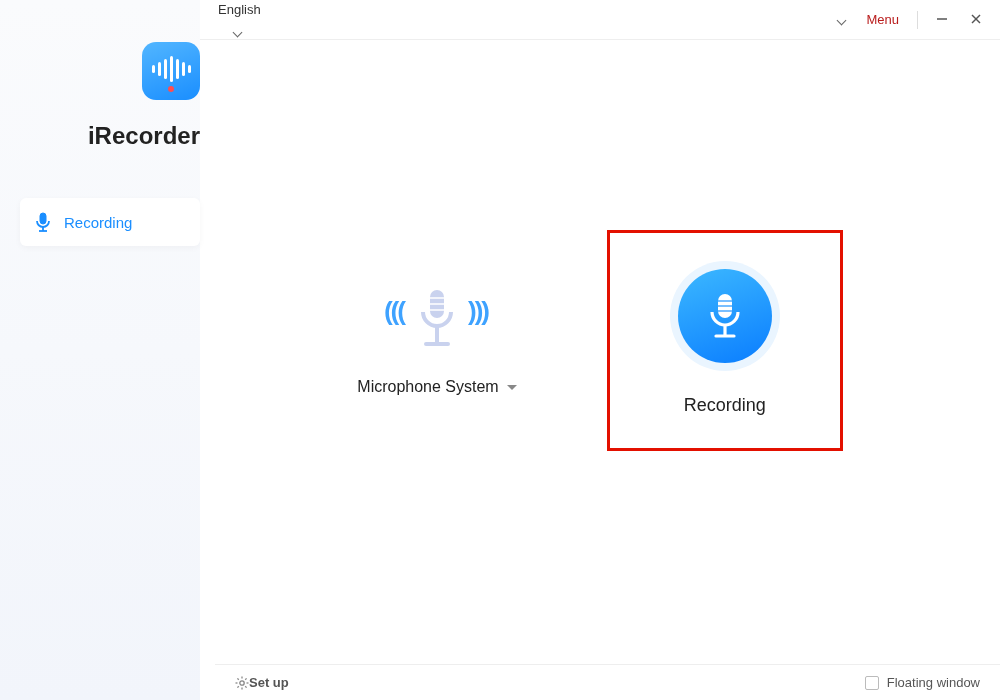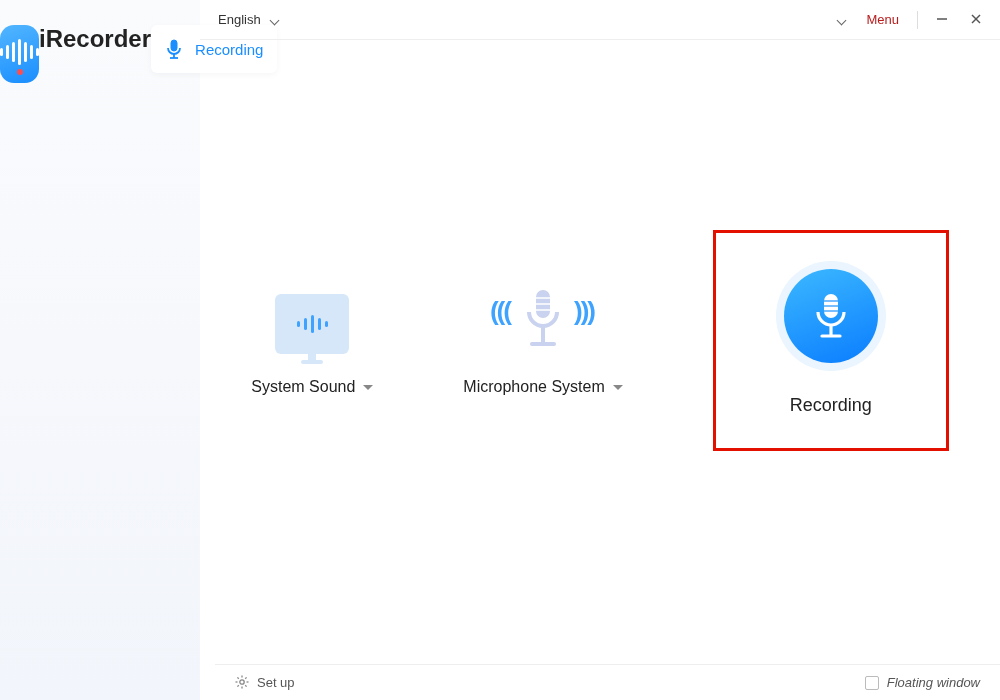--- a/index.html
+++ b/index.html
@@ -13,23 +13,24 @@
   }
   .container {
     display: flex;
     width: 100%;
     height: 100%;
   }
   .sidebar {
     width: 200px;
     height: 100%;
     background: linear-gradient(180deg, #fafbfd 0%, #f2f5fb 100%);
-    padding-top: 25px;
-    display: flex;
-    align-items: flex-start;
+    padding-top: 42px;
+    display: flex;
+    flex-direction: column;
+    align-items: flex-end;
   }
   .logo {
     width: 58px;
     height: 58px;
     background: linear-gradient(160deg, #52b6ff 0%, #1a8eff 100%);
     border-radius: 14px;
     display: flex;
     flex-direction: column;
     align-items: center;
     justify-content: center;
@@ -91,21 +92,21 @@
   .topbar {
     height: 40px;
     border-bottom: 1px solid #eee;
     display: flex;
     align-items: center;
     padding: 0 18px;
     font-size: 13px;
     color: #333;
   }
   .lang-select {
-    display: flex; align-items: center; gap: 10px; cursor: pointer;
+    display: flex; align-items: center; gap: 10px; cursor: pointer; flex-direction: column;
   }
   .spacer { flex: 1; }
   .menu-wrap {
     display: flex; align-items: center; gap: 18px; cursor: pointer;
     color: #b91c1c;
   }
   .divider {
     width: 1px; height: 18px; background: #ddd; margin: 0 18px;
   }
   .win-controls { display: flex; gap: 22px; align-items: center; }
@@ -185,22 +186,22 @@
   }
   .bottombar {
     position: absolute;
     left: 215px; right: 0; bottom: 0;
     height: 36px;
     border-top: 1px solid #eee;
     display: flex; align-items: center;
     padding: 0 20px;
     font-size: 13px; color: #555;
   }
-  .bottom-left { display: flex; gap: 8px; cursor: pointer; }
-  .bottom-right { margin-left: auto; display: flex; align-items: center; gap: 8px; cursor: pointer; font-style: italic; }
+  .bottom-left { display: flex; align-items: center; gap: 0; cursor: pointer; font-weight: bold; }
+  .bottom-right { margin-left: auto; display: flex; align-items: center; gap: 8px; cursor: pointer; }
   .checkbox {
     width: 14px; height: 14px; border: 1px solid #bbb; border-radius: 2px;
   }
   .chev-down {
     width: 10px; height: 10px; position: relative;
   }
   .chev-down::before {
     content: ""; position: absolute; left: 0; top: 2px;
     width: 6px; height: 6px; border-right: 1.5px solid #666; border-bottom: 1.5px solid #666;
     transform: rotate(45deg);
@@ -260,37 +261,20 @@
           <svg width="12" height="12" viewBox="0 0 12 12">
               <line x1="2" y1="2" x2="10" y2="10" stroke="#555" stroke-width="1.5"></line>
               <line x1="10" y1="2" x2="2" y2="10" stroke="#555" stroke-width="1.5"></line>
             </svg>
         </span>
       </div>
     </div>
 
     <div class="center">
 
-      <div class="option">
-        <div style="height:70px;display:flex;align-items:flex-end;">
-          <div class="sys-icon-box">
-            <div class="sys-wave">
-              <span style="height:6px"></span>
-              <span style="height:12px"></span>
-              <span style="height:18px"></span>
-              <span style="height:12px"></span>
-              <span style="height:6px"></span>
-            </div>
-          </div>
-        </div>
-        <div class="option-label-row">
-          <span>System Sound</span>
-          <span class="caret"></span>
-        </div>
-      </div>
 
       <div class="option">
         <div class="mic-art">
           <span class="wave-l">)))</span>
           <svg width="40" height="62" viewBox="0 0 40 62">
             <rect x="13" y="2" width="14" height="28" rx="7" fill="#c9d2ee"></rect>
             <line x1="13" y1="10" x2="27" y2="10" stroke="#fff" stroke-width="1.5"></line>
             <line x1="13" y1="16" x2="27" y2="16" stroke="#fff" stroke-width="1.5"></line>
             <line x1="13" y1="22" x2="27" y2="22" stroke="#fff" stroke-width="1.5"></line>
             <path d="M6 24 a14 14 0 0 0 28 0" stroke="#c9d2ee" stroke-width="4" fill="none"></path>

